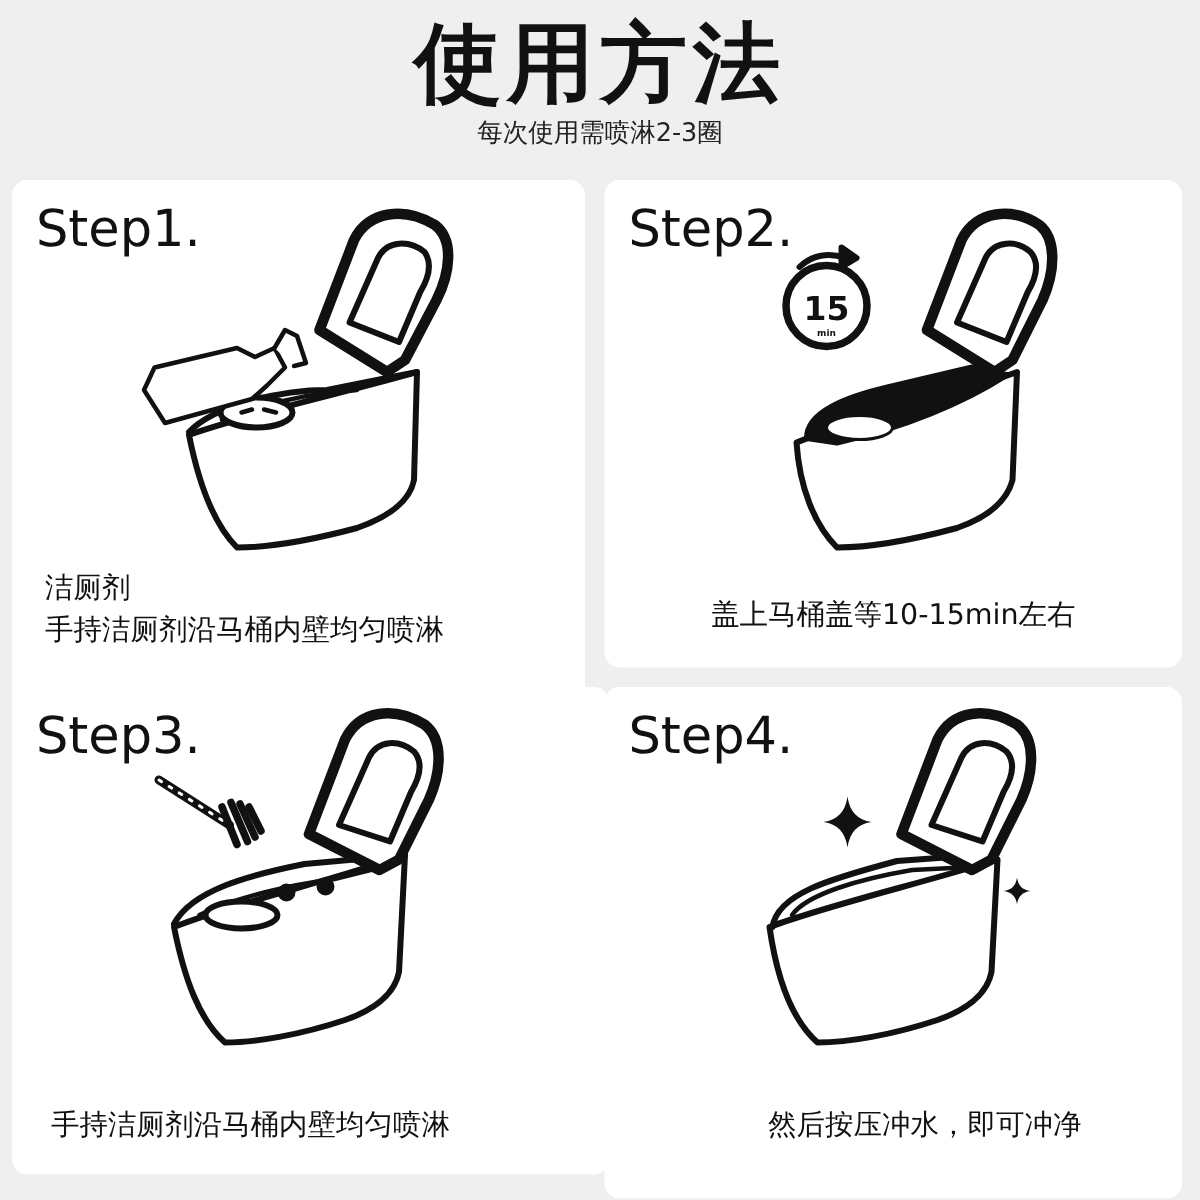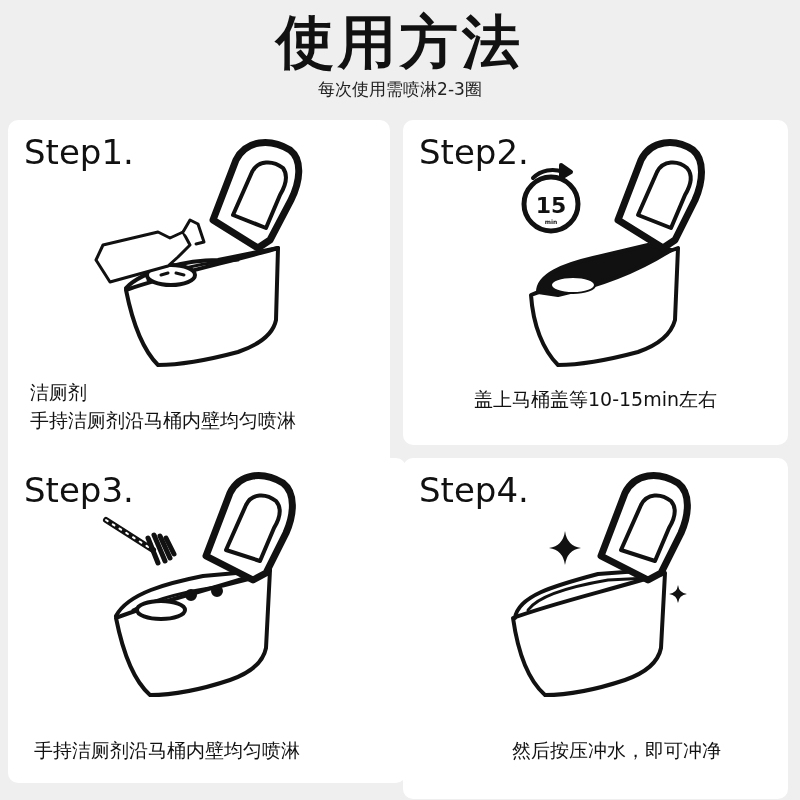--- a/index.html
+++ b/index.html
@@ -65,21 +65,21 @@
       <path d="M235 95 L 254 52 C 260 40, 275 40, 284 48 C 290 55, 288 65, 282 75 L 268 108 Z" fill="#fff" stroke-width="4"></path>
 
       <circle cx="148" cy="84" r="27" stroke-width="5" fill="#fff"></circle>
       <path d="M130 58 C 138 50, 150 48, 160 52" stroke-width="4"></path>
       <path d="M158 45 L 168 52 L 158 58 Z" fill="#111"></path>
     </g>
     <text x="148" y="93" text-anchor="middle" font-family="DejaVu Sans, sans-serif" font-size="22" font-weight="bold" fill="#111">15</text>
     <text x="148" y="104" text-anchor="middle" font-family="DejaVu Sans, sans-serif" font-size="6" font-weight="bold" fill="#111">min</text>
     <text x="16" y="44" font-family="DejaVu Sans, sans-serif" font-size="34" fill="#111">Step2.</text>
   </svg>
-  <div class="caption center" style="top:265px;">盖上马桶盖等10-15min左右</div>
+  <div class="caption center" style="top:276px;">盖上马桶盖等10-15min左右</div>
 </div>
 
 <div class="card" id="card3">
   <svg class="illus" width="382" height="325" viewBox="0 0 382 325">
     <g fill="none" stroke="#111" stroke-width="4" stroke-linejoin="round" stroke-linecap="round">
       <path d="M108 160 C 145 145, 210 130, 262 112 L 258 190 C 255 205, 242 215, 222 222 C 192 232, 162 237, 142 237 C 125 222, 115 195, 108 160 Z" fill="#fff"></path>
       <path d="M108 158 C 120 135, 160 125, 195 118 L 262 112"></path>
       <path d="M125 152 C 150 140, 185 132, 215 128 L 255 118" stroke-width="3"></path>
       <ellipse cx="153" cy="152" rx="24" ry="9" fill="#fff"></ellipse>
       <circle cx="183" cy="137" r="4" fill="#111"></circle>

